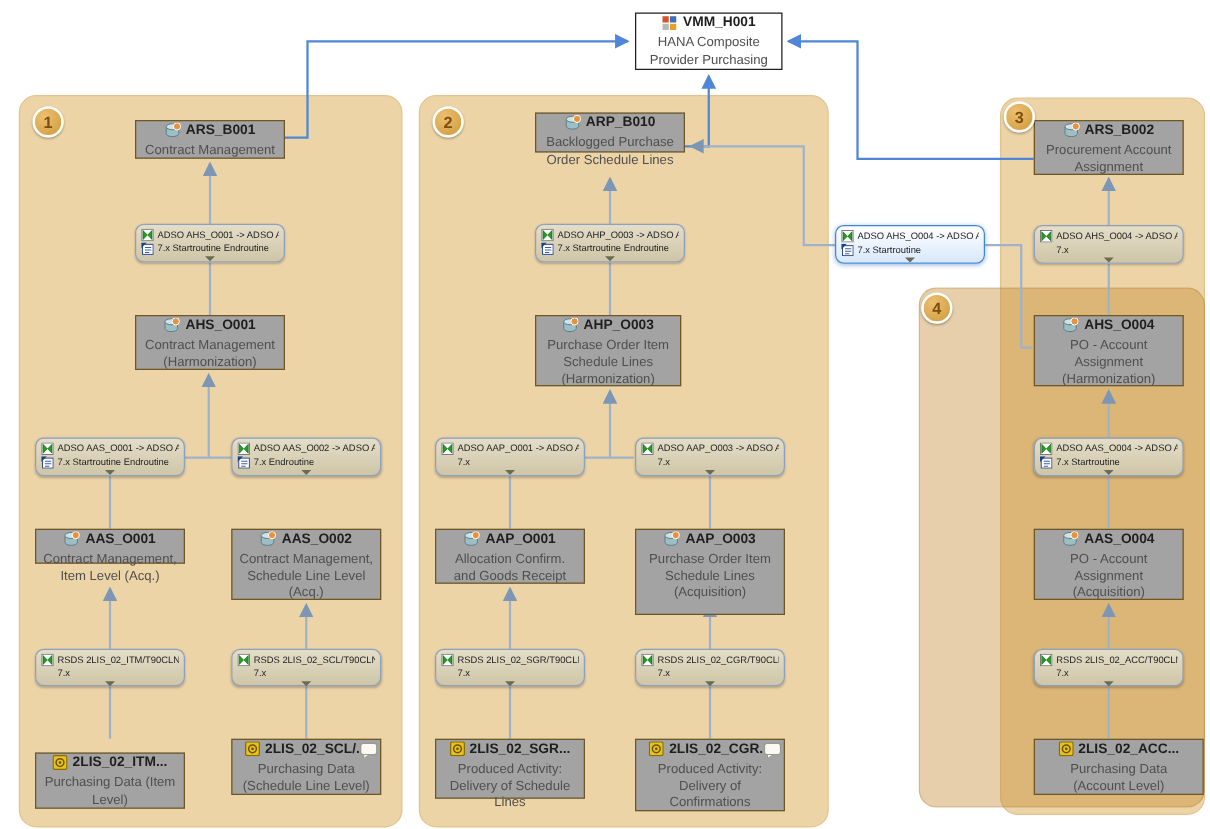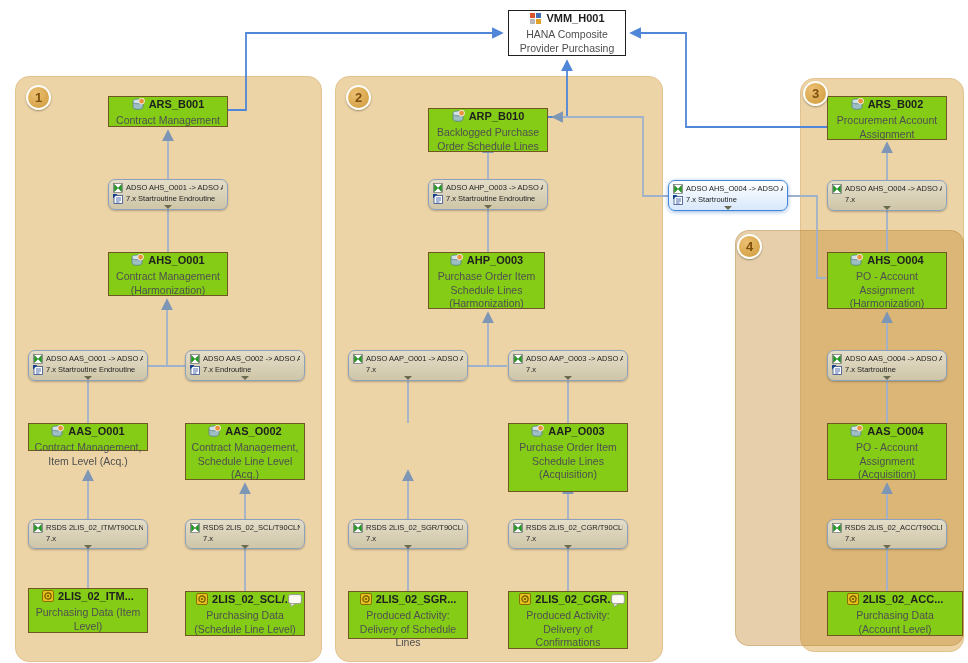--- a/index.html
+++ b/index.html
@@ -6,21 +6,21 @@
   #stage{position:relative;width:968px;height:663px;background:#fff;overflow:hidden;
          font-family:"Liberation Sans",sans-serif;}
   .group{position:absolute;background:#edd4a7;border:1px solid #e2c38f;border-radius:14px;z-index:1;}
   .group4{position:absolute;background:rgba(196,141,52,0.42);border:1px solid rgba(160,110,35,.25);
           border-radius:14px;z-index:2;}
   #wires{position:absolute;left:0;top:0;z-index:3;pointer-events:none;}
   .badge{position:absolute;z-index:5;width:21px;height:21px;border-radius:50%;
          background:radial-gradient(circle at 35% 30%, #ecbf72, #cf9a3a);
          border:2.5px solid #fdfdf8;color:#7c4f0c;font-weight:bold;font-size:13px;
          line-height:21px;text-align:center;box-shadow:0 1px 2px rgba(0,0,0,.35);}
-  .node{position:absolute;z-index:4;background:#84cc16;border:1px solid #6f5724;
+  .node{position:absolute;z-index:4;background:#a3a3a3;border:1px solid #6f5724;
         text-align:center;box-sizing:border-box;padding-top:1px;}
   .node.white{background:#fff;border:1.5px solid #1f1f1f;}
   .ntitle{display:flex;align-items:flex-start;justify-content:center;gap:4px;height:16px;
           font-size:11px;font-weight:bold;color:#1f1f1f;white-space:nowrap;overflow:hidden;}
   .nbody{font-size:10.5px;line-height:13.5px;color:#4f4f4f;white-space:pre-line;text-align:center;}
   .tbox{position:absolute;z-index:4;background:linear-gradient(#e4ddc8,#cfc6a8);
         border:1.3px solid #8ba1bd;border-radius:7px;box-sizing:border-box;
         padding:2px 4px 1px 4px;box-shadow:0 1px 2px rgba(0,0,0,.25);}
   .tbox.selected{background:linear-gradient(#ffffff,#d8e8fb);border:1.5px solid #3f86d8;
         box-shadow:0 1px 4px rgba(60,120,200,.55);}
@@ -255,21 +255,21 @@
         </svg>
         <span class="ttext">RSDS 2LIS_02_SCL/T90CLNT0...</span>
       </div>
     <div class="trow">
         <span class="tspacer"></span>
         <span class="ttext">7.x</span>
       </div>
     <div class="texp"></div>
   </div>
 
-  <div class="node" style="left:28px;top:588px;width:120px;height:45px">
+  <div class="node" style="left:28px;top:602px;width:120px;height:45px">
     <div class="ntitle">
         <svg class="ic" width="12" height="12">
           <use href="#i-ds"></use>
         </svg>
         <span>2LIS_02_ITM...</span>
       </div>
     <div class="nbody">Purchasing Data (Item
 Level)</div>
   </div>
 
@@ -280,21 +280,21 @@
     <div class="ntitle">
         <svg class="ic" width="12" height="12">
           <use href="#i-ds"></use>
         </svg>
         <span>2LIS_02_SCL/...</span>
       </div>
     <div class="nbody">Purchasing Data
 (Schedule Line Level)</div>
   </div>
 
-  <div class="node" style="left:428px;top:108px;width:120px;height:44px">
+  <div class="node" style="left:428px;top:90px;width:120px;height:32px">
     <div class="ntitle">
         <svg class="ic" width="13" height="13">
           <use href="#i-adso"></use>
         </svg>
         <span>ARP_B010</span>
       </div>
     <div class="nbody">Backlogged Purchase
 Order Schedule Lines</div>
   </div>
 
@@ -347,20 +347,30 @@
         </svg>
         <span class="ttext">ADSO AAP_O003 -&gt; ADSO AH...</span>
       </div>
     <div class="trow">
         <span class="tspacer"></span>
         <span class="ttext">7.x</span>
       </div>
     <div class="texp"></div>
   </div>
 
+  <div class="node" style="left:348px;top:423px;width:120px;height:44px">
+    <div class="ntitle">
+        <svg class="ic" width="13" height="13">
+          <use href="#i-adso"></use>
+        </svg>
+        <span>AAP_O001</span>
+      </div>
+    <div class="nbody">Allocation Confirm.
+and Goods Receipt</div>
+  </div>
 
   <div class="node" style="left:508px;top:423px;width:120px;height:69px">
     <div class="ntitle">
         <svg class="ic" width="13" height="13">
           <use href="#i-adso"></use>
         </svg>
         <span>AAP_O003</span>
       </div>
     <div class="nbody">Purchase Order Item
 Schedule Lines

